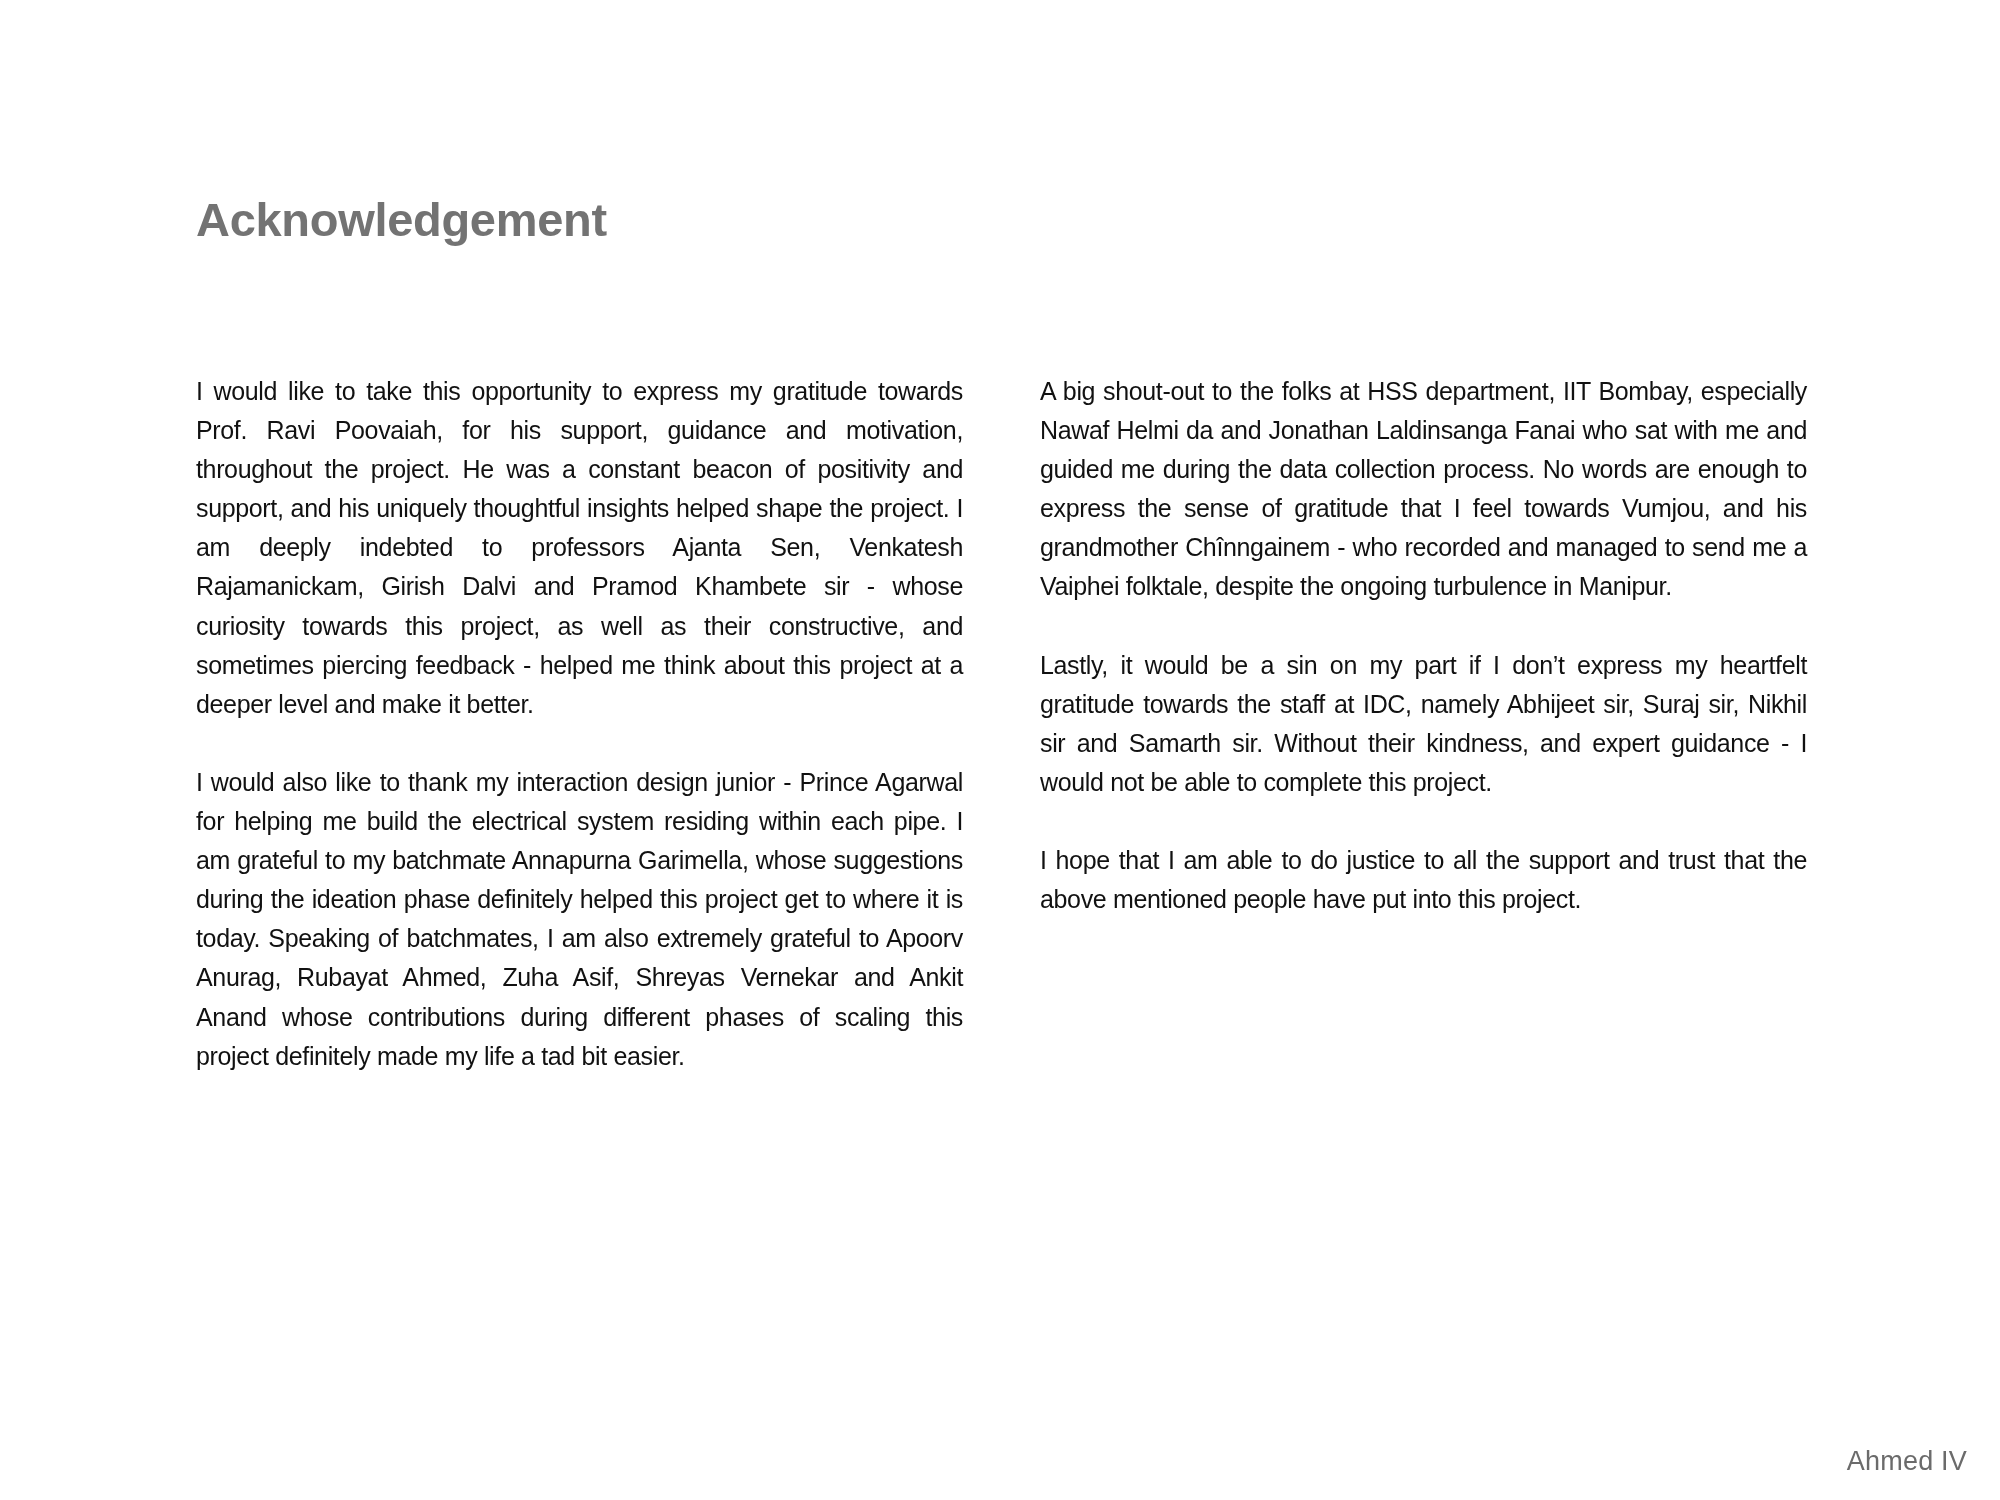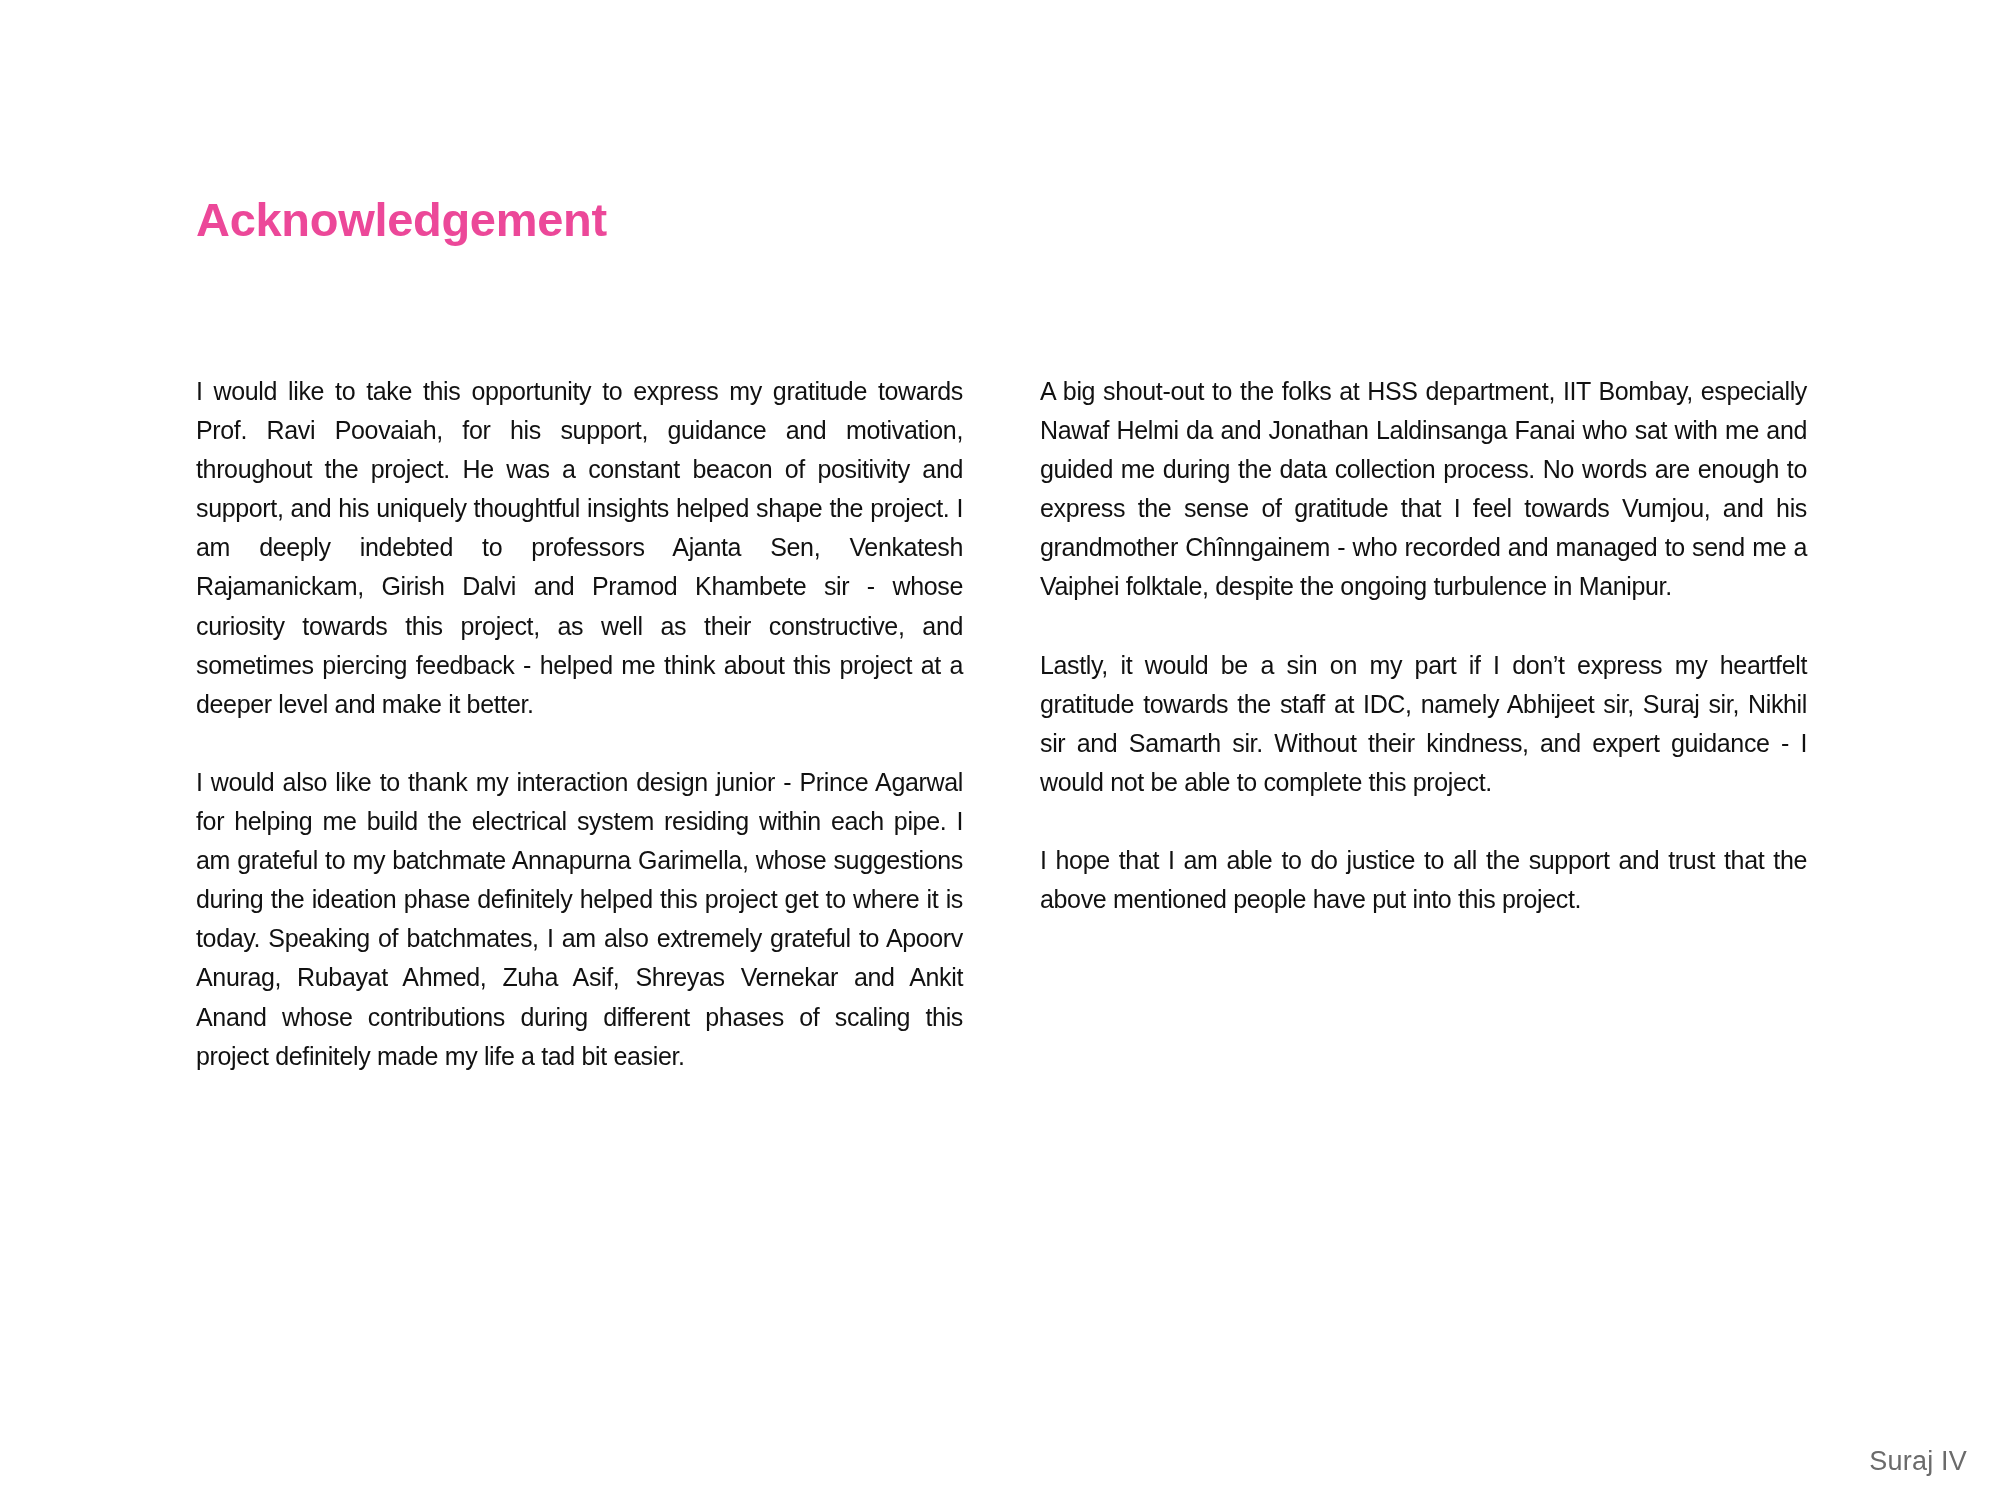--- a/index.html
+++ b/index.html
@@ -16,21 +16,21 @@
       color: #111111;
     }
     .page-title {
       position: absolute;
       left: 196px;
       top: 192px;
       margin: 0;
       font-size: 47px;
       font-weight: bold;
       line-height: 56px;
-      color: #ec4899;
+      color: #737373;
       letter-spacing: -0.3px;
     }
     .column {
       position: absolute;
       top: 372px;
       width: 767px;
     }
     .col-left { left: 196px; }
     .col-right { left: 1040px; }
     .para {
@@ -61,13 +61,13 @@
   <p class="para">I would like to take this opportunity to express my gratitude towards Prof. Ravi Poovaiah, for his support, guidance and motivation, throughout the project. He was a constant beacon of positivity and support, and his uniquely thoughtful insights helped shape the project. I am deeply indebted to professors Ajanta Sen, Venkatesh Rajamanickam, Girish Dalvi and Pramod Khambete sir - whose curiosity towards this project, as well as their constructive, and sometimes piercing feedback - helped me think about this project at a deeper level and make it better.</p>
   <p class="para">I would also like to thank my interaction design junior - Prince Agarwal for helping me build the electrical system residing within each pipe. I am grateful to my batchmate Annapurna Garimella, whose suggestions during the ideation phase definitely helped this project get to where it is today. Speaking of batchmates, I am also extremely grateful to Apoorv Anurag, Rubayat Ahmed, Zuha Asif, Shreyas Vernekar and Ankit Anand whose contributions during different phases of scaling this project definitely made my life a tad bit easier.</p>
 </div>
 
 <div class="column col-right">
   <p class="para">A big shout-out to the folks at HSS department, IIT Bombay, especially Nawaf Helmi da and Jonathan Laldinsanga Fanai who sat with me and guided me during the data collection process. No words are enough to express the sense of gratitude that I feel towards Vumjou, and his grandmother Chînngainem - who recorded and managed to send me a Vaiphei folktale, despite the ongoing turbulence in Manipur.</p>
   <p class="para">Lastly, it would be a sin on my part if I don’t express my heartfelt gratitude towards the staff at IDC, namely Abhijeet sir, Suraj sir, Nikhil sir and Samarth sir. Without their kindness, and expert guidance - I would not be able to complete this project.</p>
   <p class="para">I hope that I am able to do justice to all the support and trust that the above mentioned people have put into this project.</p>
 </div>
 
-<div class="page-number">Suraj IV</div>
+<div class="page-number">Ahmed IV</div>
 
 </body></html>

